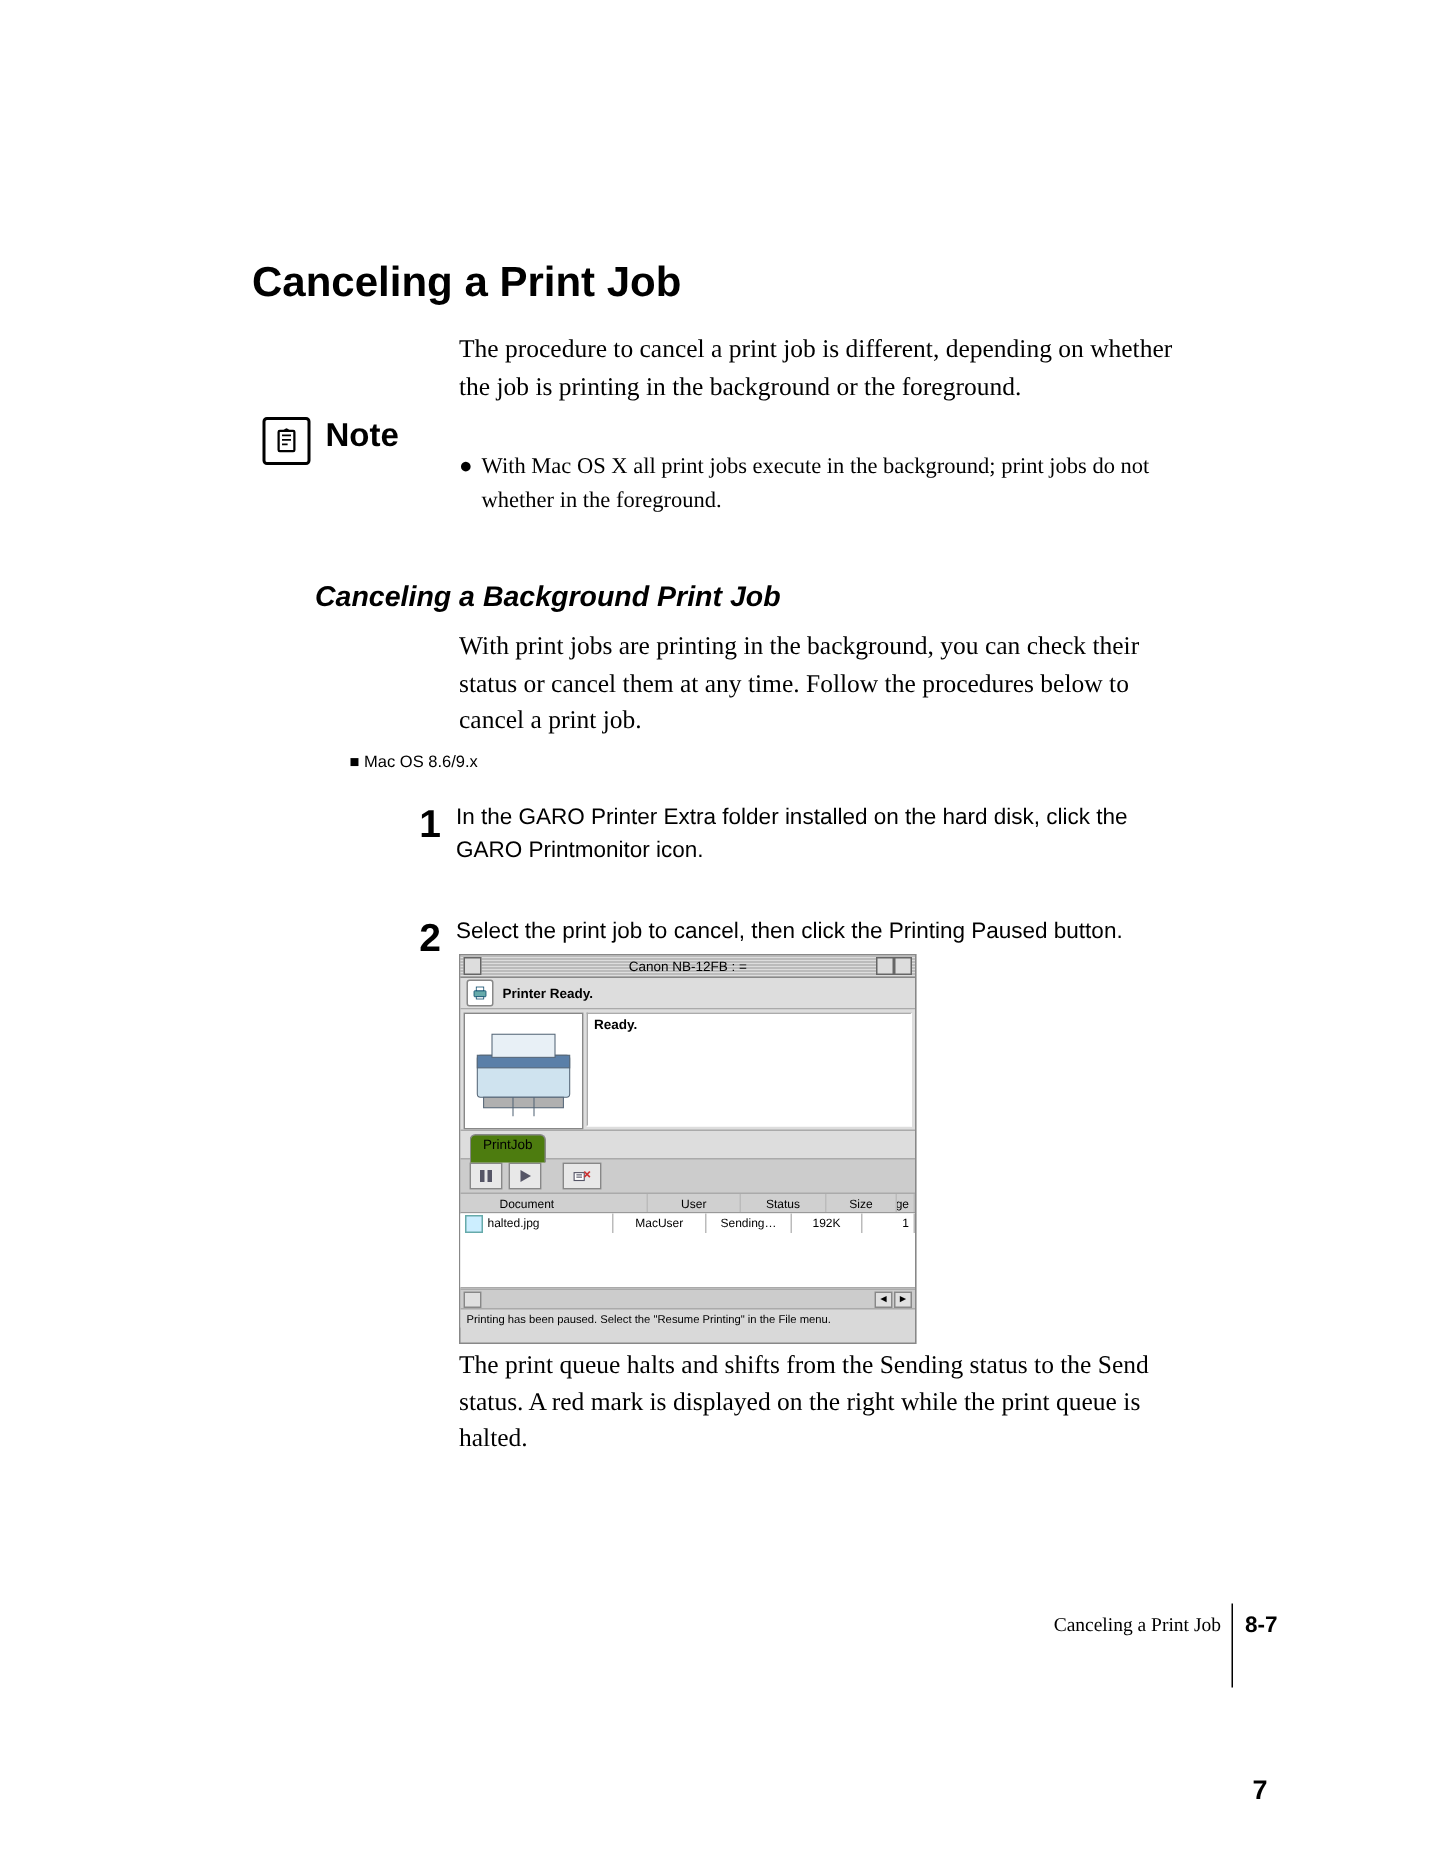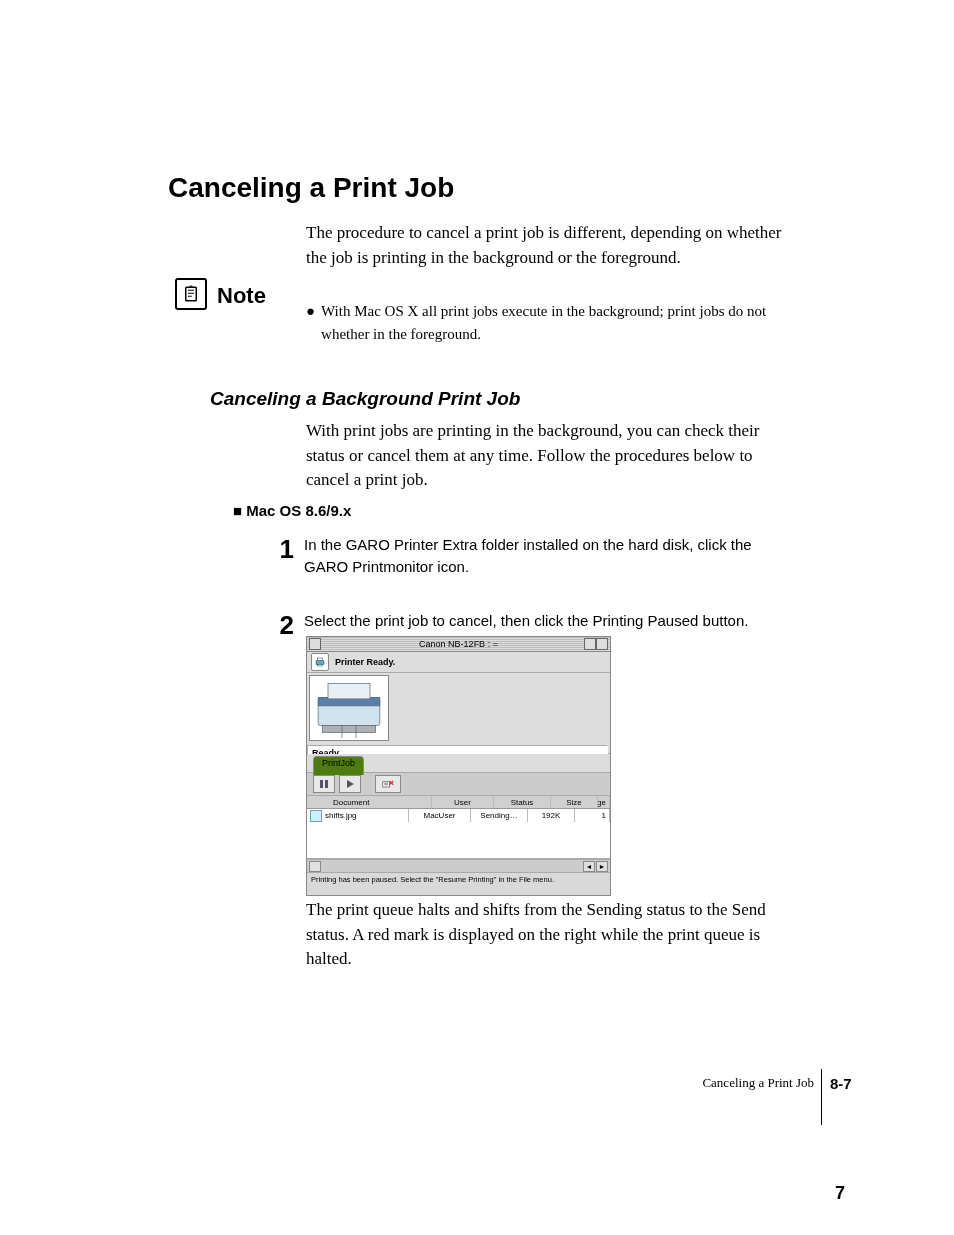--- a/index.html
+++ b/index.html
@@ -31,21 +31,21 @@
     width: 480px;
     font-size: 17px;
     line-height: 1.45;
   }
   .note-row {
     position: absolute;
     left: 175px;
     top: 276px;
     width: 620px;
     display: flex;
-    align-items: flex-end;
+    align-items: flex-start;
   }
   .note-icon {
     width: 28px;
     height: 28px;
     border: 2px solid #000;
     border-radius: 3px;
     display: flex;
     align-items: center;
     justify-content: center;
     margin-top: 2px;
@@ -92,22 +92,22 @@
     top: 419px;
     width: 480px;
     font-size: 17px;
     line-height: 1.45;
   }
   .h3 {
     position: absolute;
     left: 233px;
     top: 502px;
     font-family: Arial, Helvetica, sans-serif;
-    font-weight: 700;
-    font-size: 15px;
+    font-weight: 400;
+    font-size: 11px;
   }
   .step {
     position: absolute;
     display: flex;
     align-items: flex-start;
   }
   .step .num {
     font-family: Arial, Helvetica, sans-serif;
     font-weight: 900;
     font-size: 26px;
@@ -170,21 +170,21 @@
   .shot .statusrow {
     height: 20px; display:flex; align-items:center; background:#ddd;
     border-bottom: 1px solid #aaa; padding-left: 4px;
   }
   .shot .statusrow .ico {
     width: 16px; height: 16px; background:#fff; border:1px solid #888; border-radius:2px;
     display:flex; align-items:center; justify-content:center; margin-right:6px;
   }
   .shot .statusrow .ico svg { width:12px; height:12px; }
   .shot .midrow {
-    height: 80px; display:flex; border-bottom: 1px solid #aaa; background:#ddd;flex-direction:column;
+    height: 80px; display:flex; border-bottom: 1px solid #aaa; background:#ddd;
   }
   .shot .printerimg {
     width: 78px; height: 76px; margin: 2px; border: 1px solid #888; background:#fff;
     display:flex; align-items:center; justify-content:center;
   }
   .shot .printerimg svg { width: 70px; height: 64px; }
   .shot .readybox {
     flex: 1; margin: 2px 2px 2px 0; border: 1px inset #fff; background:#fff;
     padding: 2px 4px;
   }
@@ -390,21 +390,21 @@
       <div class="c-doc">Document</div>
       <div class="c-user">User</div>
       <div class="c-status">Status</div>
       <div class="c-size">Size</div>
       <div class="c-page">Page</div>
     </div>
     <div class="listarea">
       <div class="datarow">
         <div class="c-doc">
             <span class="docico"></span>
-            <span>shifts.jpg</span>
+            <span>halted.jpg</span>
           </div>
         <div class="c-user">MacUser</div>
         <div class="c-status">Sending…</div>
         <div class="c-size">192K</div>
         <div class="c-page">1</div>
       </div>
       <div class="blankrows"></div>
     </div>
     <div class="hscroll">
       <div class="thumb"></div>

